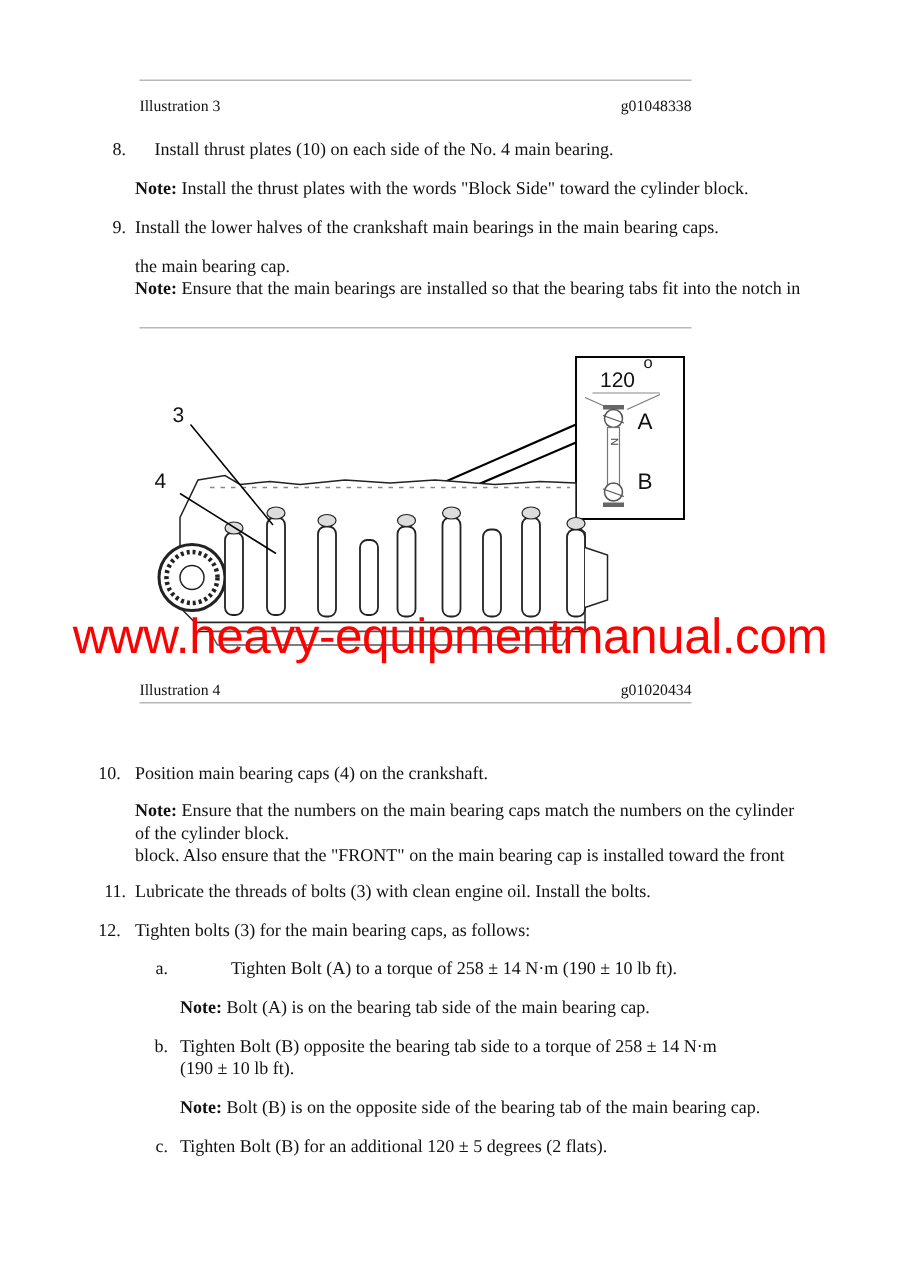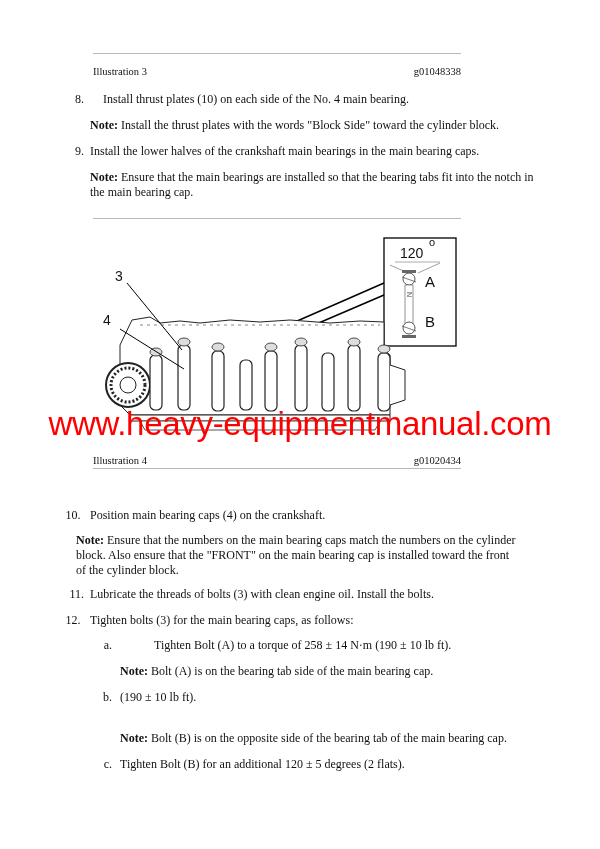--- a/index.html
+++ b/index.html
@@ -31,22 +31,22 @@
 </div>
 <div class="step note" style="top:118px;left:90px;white-space:nowrap;">
   <b>Note:</b><span> Install the thrust plates with the words "Block Side" toward the cylinder block.</span>
 </div>
 
 <div class="step" style="top:144px;left:70px;">
   <span class="num" style="left:-8px;">9.</span>
   <span class="txt" style="left:20px;white-space:nowrap;">Install the lower halves of the crankshaft main bearings in the main bearing caps.</span>
 </div>
 <div class="step note" style="top:170px;left:90px;white-space:nowrap;">
+  <div>the main bearing cap.</div>
   <div><b>Note:</b><span> Ensure that the main bearings are installed so that the bearing tabs fit into the notch in</span></div>
-  <div>the main bearing cap.</div>
 </div>
 
 <div class="rule" style="top:218px;"></div>
 
 <svg class="figure" width="380" height="235" viewBox="0 0 380 235">
 
   <g>
     <rect x="294" y="13" width="72" height="108" fill="#fff" stroke="#000" stroke-width="1.3"></rect>
     <line x1="305" y1="37" x2="350" y2="37" stroke="#888" stroke-width="0.7"></line>
     <line x1="300" y1="40" x2="318" y2="48" stroke="#777" stroke-width="0.7"></line>
@@ -113,24 +113,24 @@
 <div class="rule" style="top:468px;"></div>
 <div class="caption" style="top:455px;">
   <span>Illustration 4</span>
   <span>g01020434</span>
 </div>
 
 <div class="step" style="top:508px;left:70px;">
   <span class="num" style="left:-8px;text-align:center;">10.</span>
   <span class="txt" style="left:20px;white-space:nowrap;">Position main bearing caps (4) on the crankshaft.</span>
 </div>
-<div class="step note" style="top:533px;left:76px;white-space:nowrap;">
+<div class="step note" style="top:533px;left:90px;white-space:nowrap;">
   <div><b>Note:</b><span> Ensure that the numbers on the main bearing caps match the numbers on the cylinder</span></div>
+  <div>of the cylinder block.</div>
   <div>block. Also ensure that the "FRONT" on the main bearing cap is installed toward the front</div>
-  <div>of the cylinder block.</div>
 </div>
 
 <div class="step" style="top:587px;left:70px;">
   <span class="num" style="left:-8px;">11.</span>
   <span class="txt" style="left:20px;white-space:nowrap;text-align:right;">Lubricate the threads of bolts (3) with clean engine oil. Install the bolts.</span>
 </div>
 
 <div class="step" style="top:613px;left:70px;">
   <span class="num" style="left:-8px;text-align:center;">12.</span>
   <span class="txt" style="left:20px;white-space:nowrap;">Tighten bolts (3) for the main bearing caps, as follows:</span>
@@ -140,20 +140,21 @@
   <span class="num" style="left:-5px;width:12px;">a.</span>
   <span class="txt" style="left:15px;white-space:nowrap;margin-left:34px;">Tighten Bolt (A) to a torque of 258 ± 14 N·m (190 ± 10 lb ft).</span>
 </div>
 <div class="step note" style="top:664px;left:120px;white-space:nowrap;">
   <b>Note:</b><span> Bolt (A) is on the bearing tab side of the main bearing cap.</span>
 </div>
 
 <div class="step" style="top:690px;left:105px;">
   <span class="num" style="left:-5px;width:12px;">b.</span>
   <div class="txt" style="left:15px;white-space:nowrap;">
+    <div>Tighten Bolt (B) opposite the bearing tab side to a torque of 258 ± 14 N·m</div>
     <div>(190 ± 10 lb ft).</div>
   </div>
 </div>
 <div class="step note" style="top:731px;left:120px;white-space:nowrap;">
   <b>Note:</b><span> Bolt (B) is on the opposite side of the bearing tab of the main bearing cap.</span>
 </div>
 
 <div class="step" style="top:757px;left:105px;">
   <span class="num" style="left:-5px;width:12px;">c.</span>
   <span class="txt" style="left:15px;white-space:nowrap;">Tighten Bolt (B) for an additional 120 ± 5 degrees (2 flats).</span>

